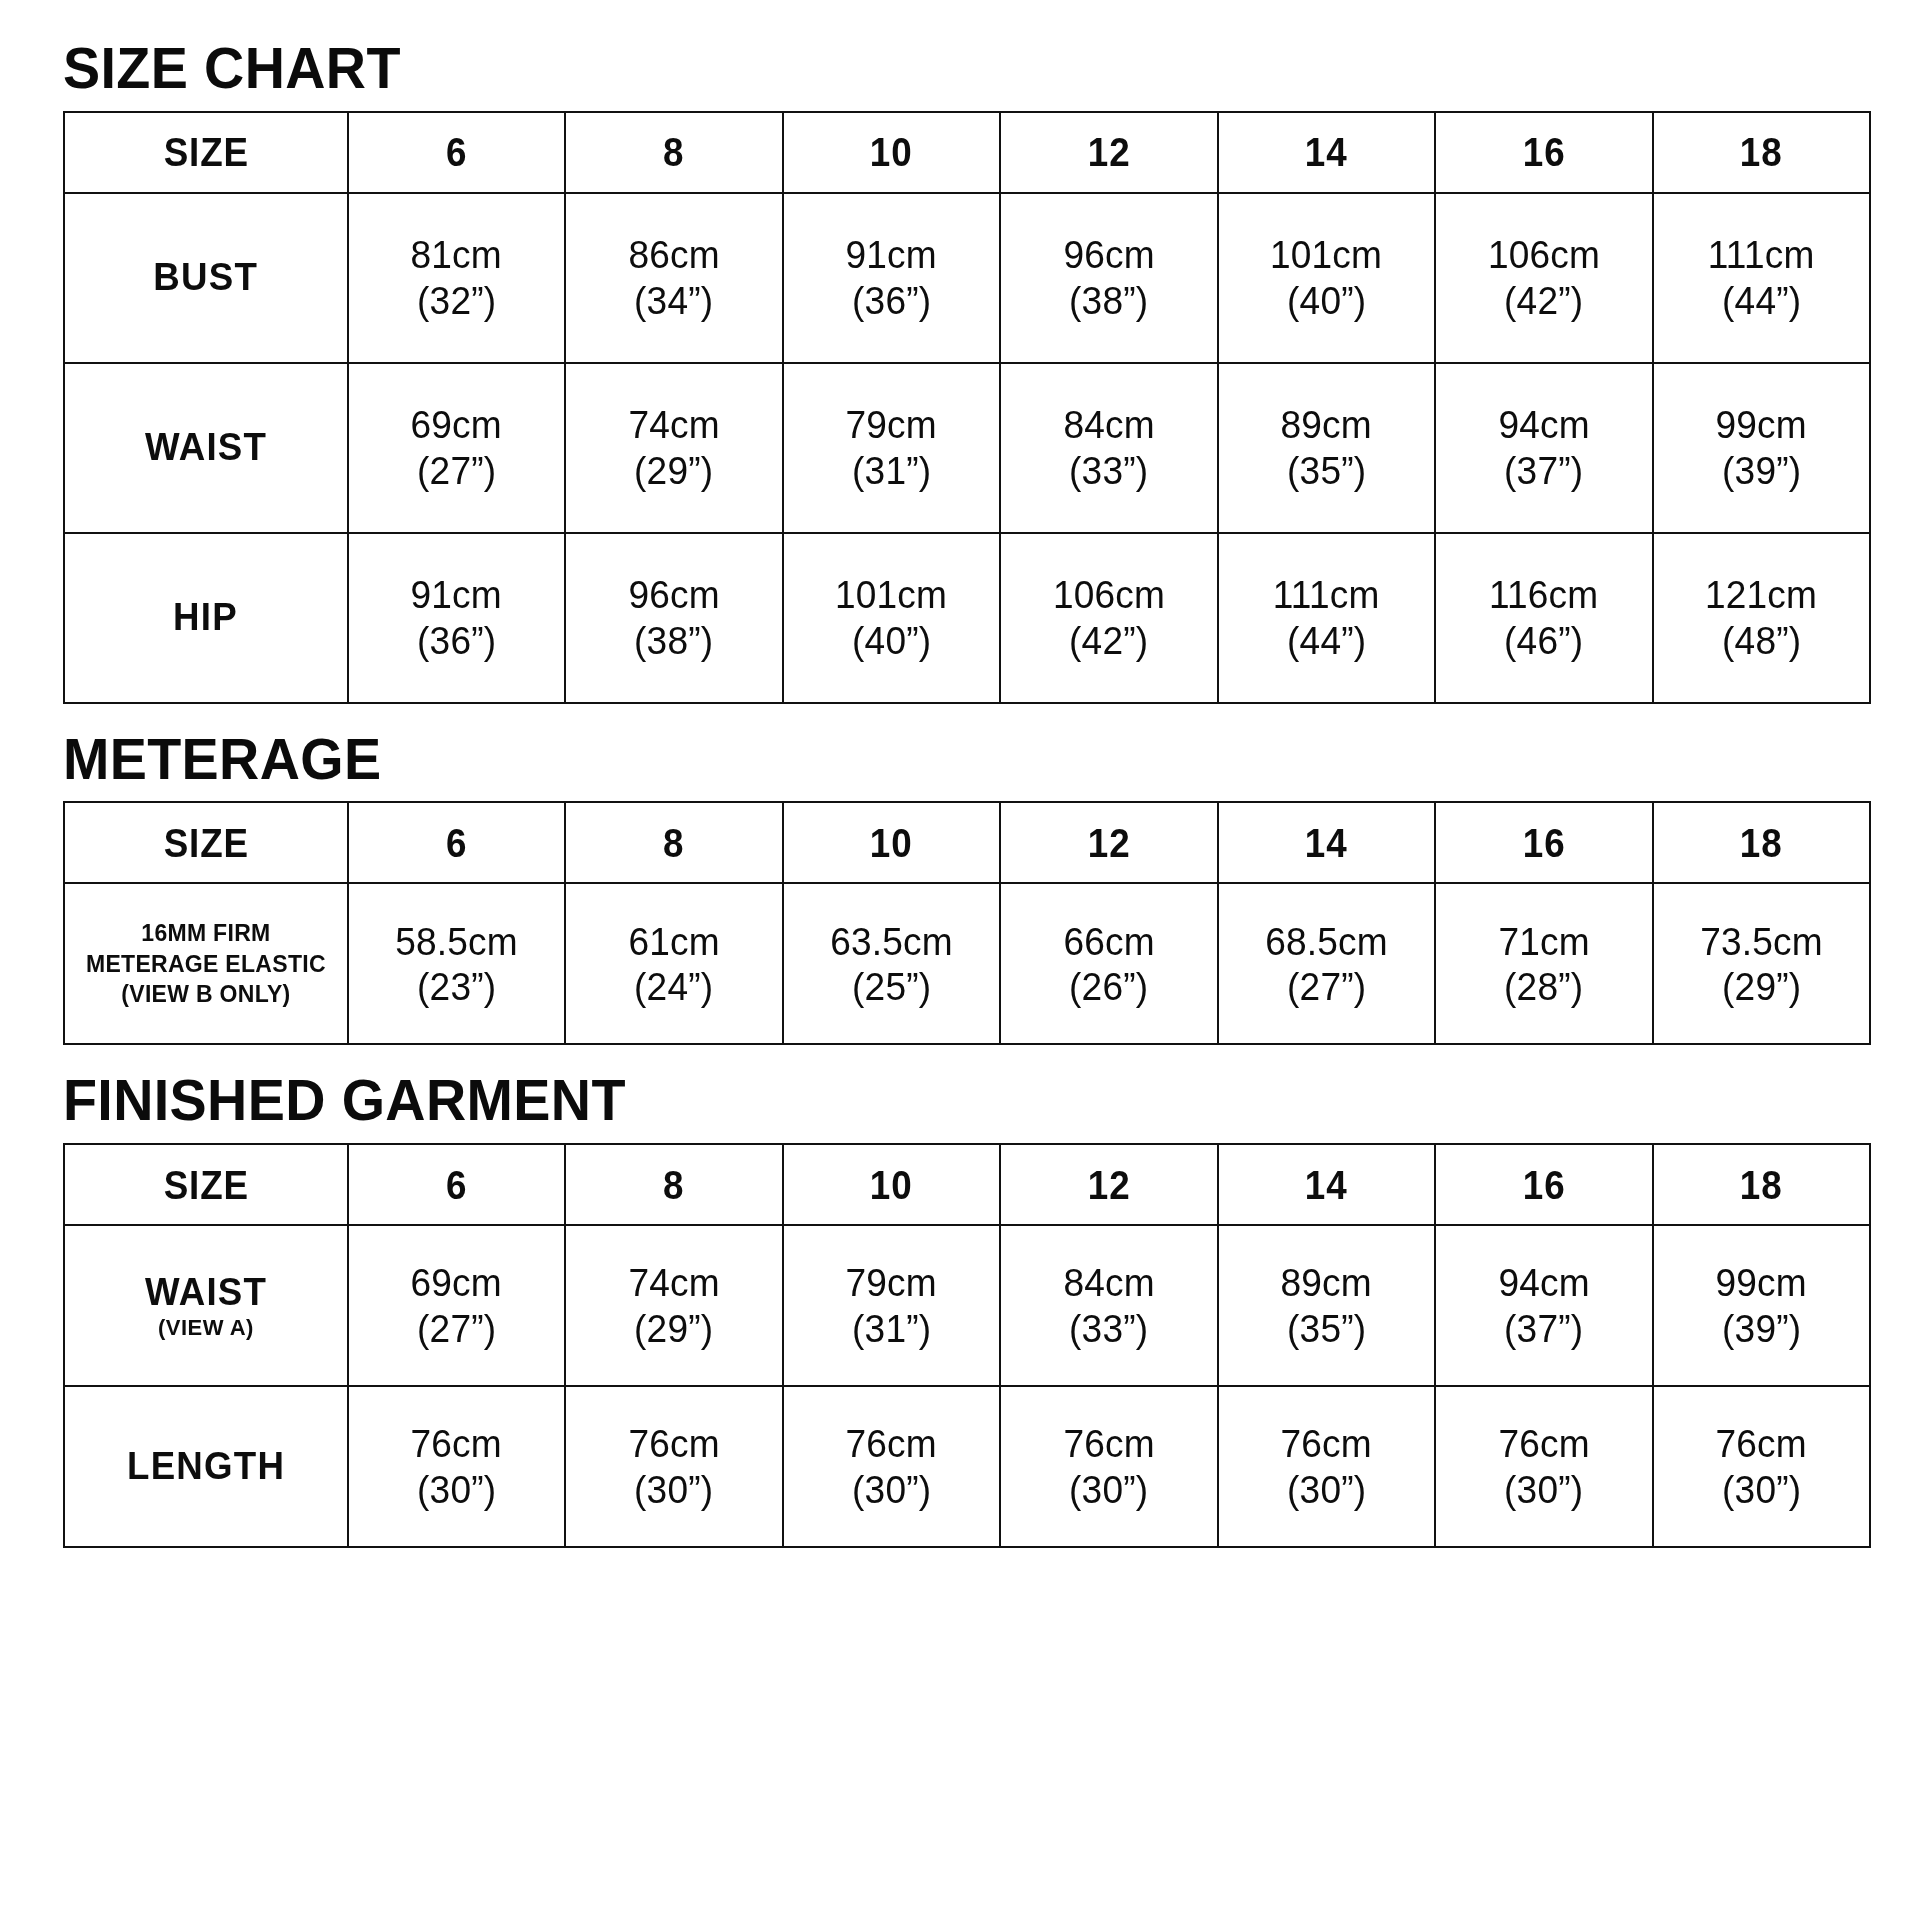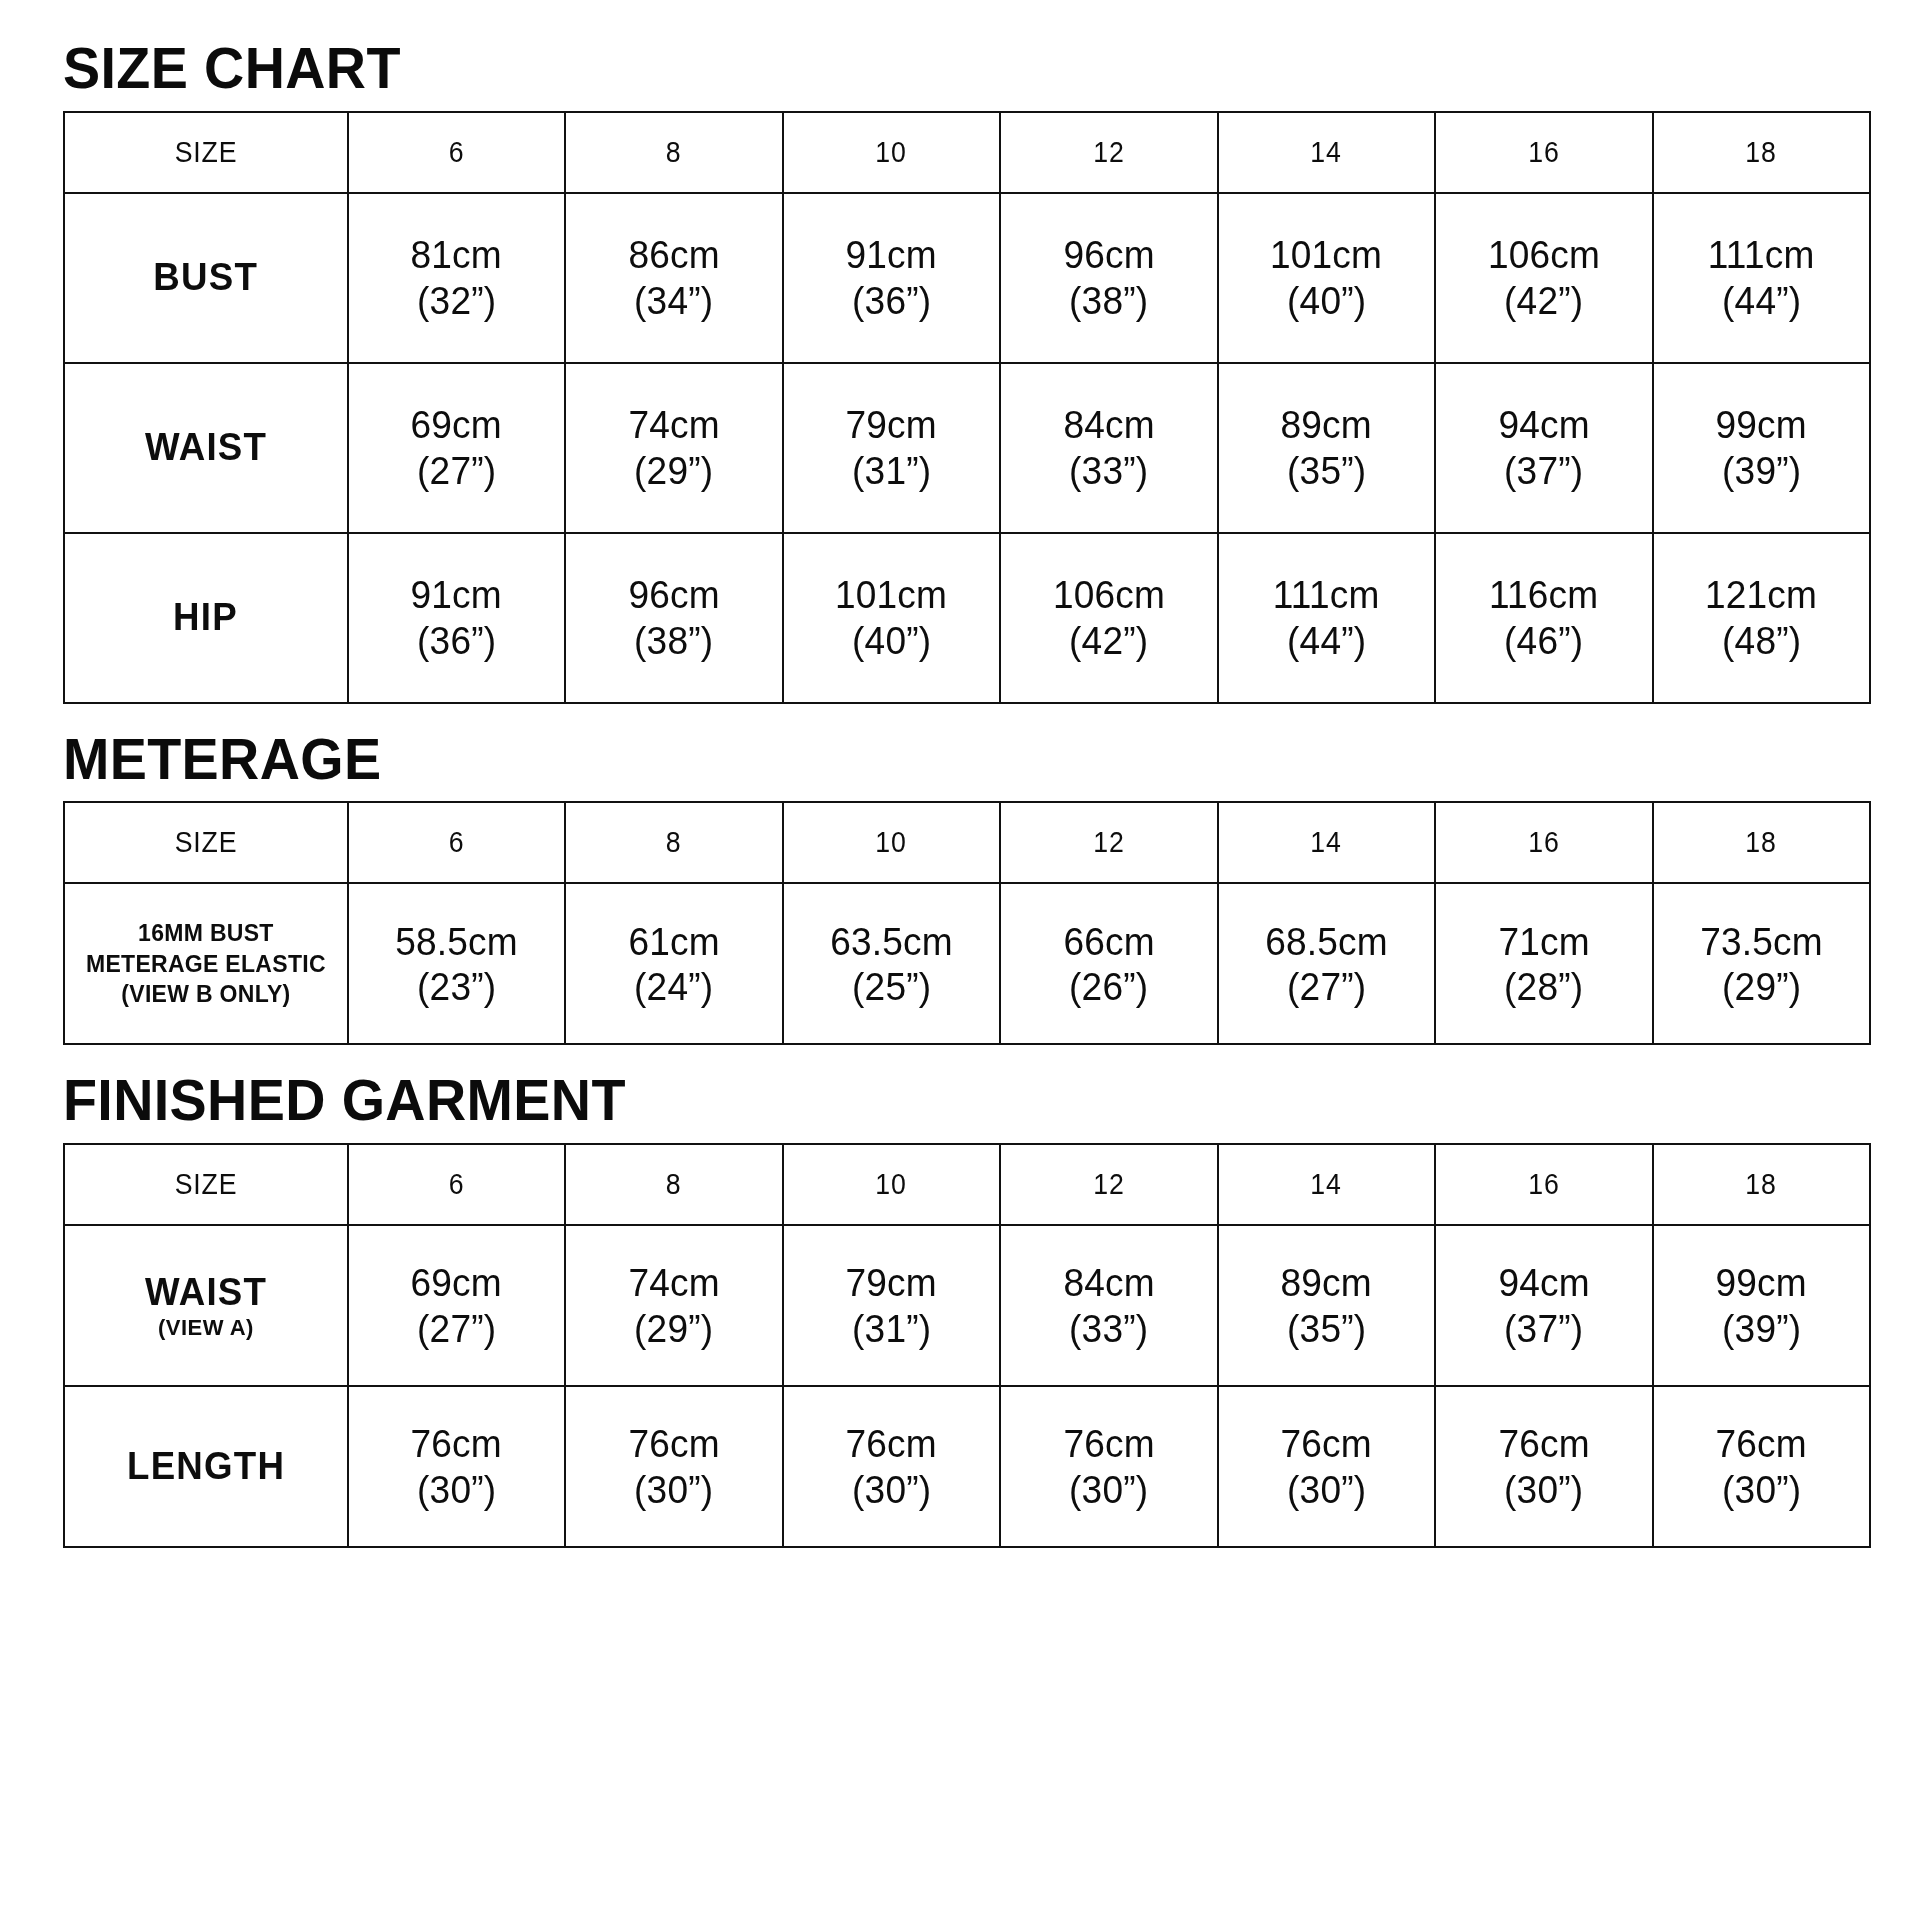--- a/index.html
+++ b/index.html
@@ -53,22 +53,22 @@
     padding: 0;
     background: #fff;
   }
   
   col.labelcol { width: 283px; }
   col.datacol  { width: 217px; }
 
   
   .hdr-cell {
     height: 79px;
-    font-size: 29px;
-    font-weight: 400;
+    font-size: 40px;
+    font-weight: 700;
     letter-spacing: 0.9px;
     line-height: 1;
   }
   .hdr-cell .glyph { display: inline-block; transform: scaleX(0.92); }
 
   
   .rowlabel {
     font-size: 39px;
     font-weight: 700;
     letter-spacing: 1.3px;
@@ -190,21 +190,21 @@
             <th class="hdr-cell"><span class="glyph">6</span></th>
             <th class="hdr-cell"><span class="glyph">8</span></th>
             <th class="hdr-cell"><span class="glyph">10</span></th>
             <th class="hdr-cell"><span class="glyph">12</span></th>
             <th class="hdr-cell"><span class="glyph">14</span></th>
             <th class="hdr-cell"><span class="glyph">16</span></th>
             <th class="hdr-cell"><span class="glyph">18</span></th>
           </tr>
           <tr class="rowheight-met">
             <td class="rowlabel small-multi">
-              <div>16MM BUST</div>
+              <div>16MM FIRM</div>
               <div>METERAGE ELASTIC</div>
               <div>(VIEW B ONLY)</div>
             </td>
             <td class="cellval"><span class="glyph">58.5cm</span><span class="line2"><span class="glyph">(23”)</span></span></td>
             <td class="cellval"><span class="glyph">61cm</span><span class="line2"><span class="glyph">(24”)</span></span></td>
             <td class="cellval"><span class="glyph">63.5cm</span><span class="line2"><span class="glyph">(25”)</span></span></td>
             <td class="cellval"><span class="glyph">66cm</span><span class="line2"><span class="glyph">(26”)</span></span></td>
             <td class="cellval"><span class="glyph">68.5cm</span><span class="line2"><span class="glyph">(27”)</span></span></td>
             <td class="cellval"><span class="glyph">71cm</span><span class="line2"><span class="glyph">(28”)</span></span></td>
             <td class="cellval"><span class="glyph">73.5cm</span><span class="line2"><span class="glyph">(29”)</span></span></td>

